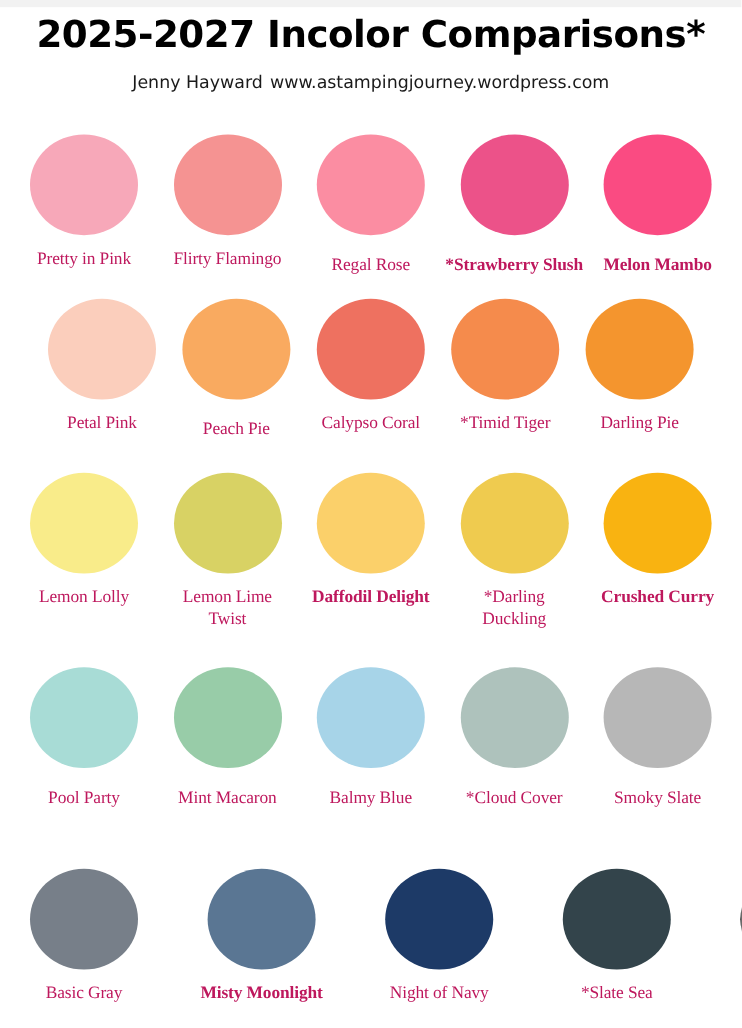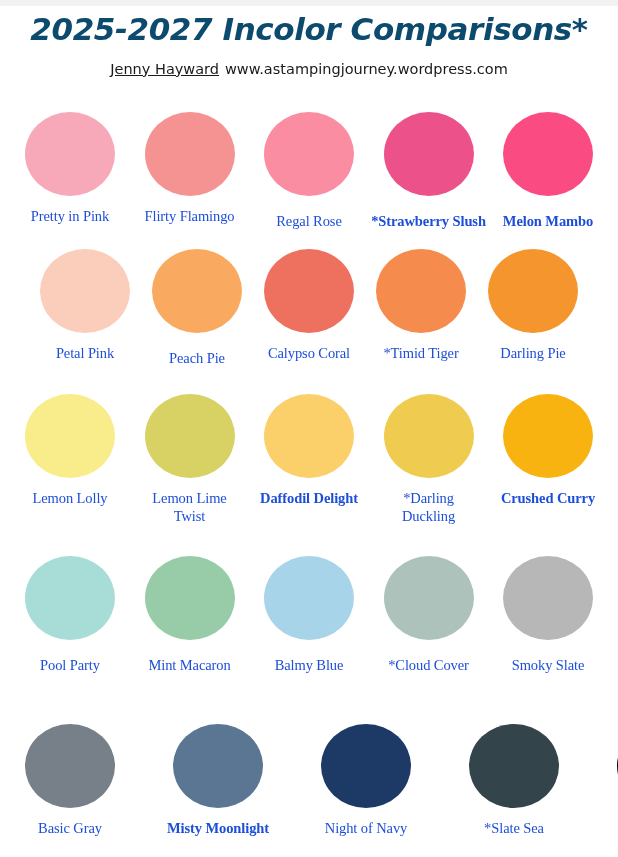--- a/index.html
+++ b/index.html
@@ -34,35 +34,34 @@
     top: 12px;
     left: 0;
     width: 618px;
     text-align: center;
   }
   .title {
     font-family: "DejaVu Sans", "Liberation Sans", sans-serif;
     font-weight: bold;
     font-size: 31px;
     letter-spacing: -0.4px;
-    color: #0c4a6e;
+    color: #000000;
     line-height: 1.15;
     margin: 0;
     padding: 0;
     white-space: nowrap;
-    font-style: italic;
   }
   .byline {
     margin-top: 13px;
     font-family: "DejaVu Sans", "Liberation Sans", sans-serif;
     font-size: 14.5px;
     color: #1a1a1a;
     white-space: nowrap;
   }
-  .byline .author { margin-right: 6px; text-decoration: underline; }
+  .byline .author { margin-right: 6px; }
 
   .grid {
     position: absolute;
     top: 112px;
     left: 0;
     width: 618px;
   }
   .row {
     display: flex;
     width: 618px;
@@ -86,21 +85,21 @@
   .swatch {
     width: 90px;
     height: 84px;
     border-radius: 50%;
     flex: none;
   }
   .label {
     margin-top: 11px;
     font-family: "Liberation Serif", "DejaVu Serif", serif;
     font-size: 14.5px;
-    color: #1d4ed8;
+    color: #be185d;
     text-align: center;
     line-height: 1.25;
     letter-spacing: -0.1px;
     width: 118px;
   }
   .label.nudge { margin-top: 16px; }
   .label.wide { width: 126px; font-weight: bold; }
 </style>
 </head>
 <body>

